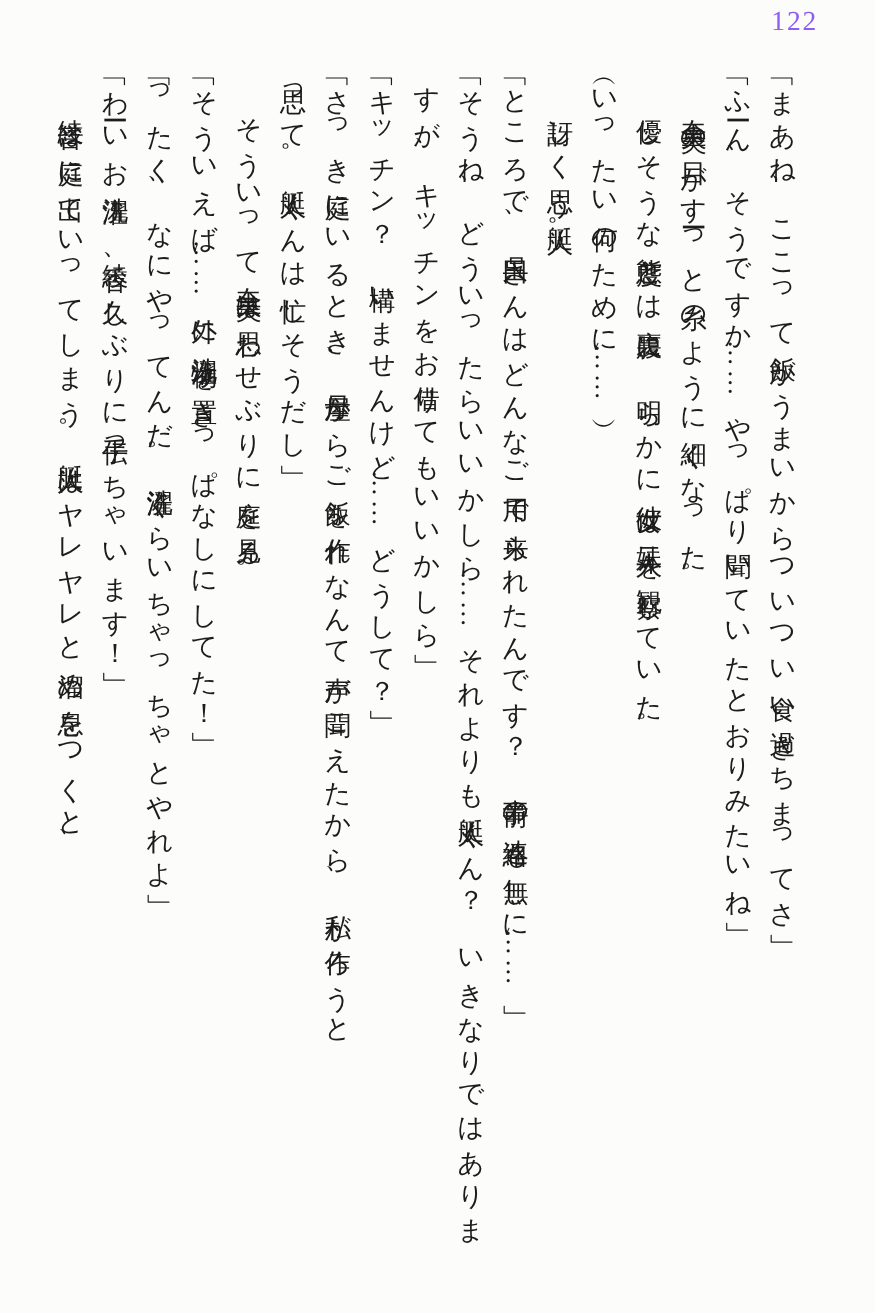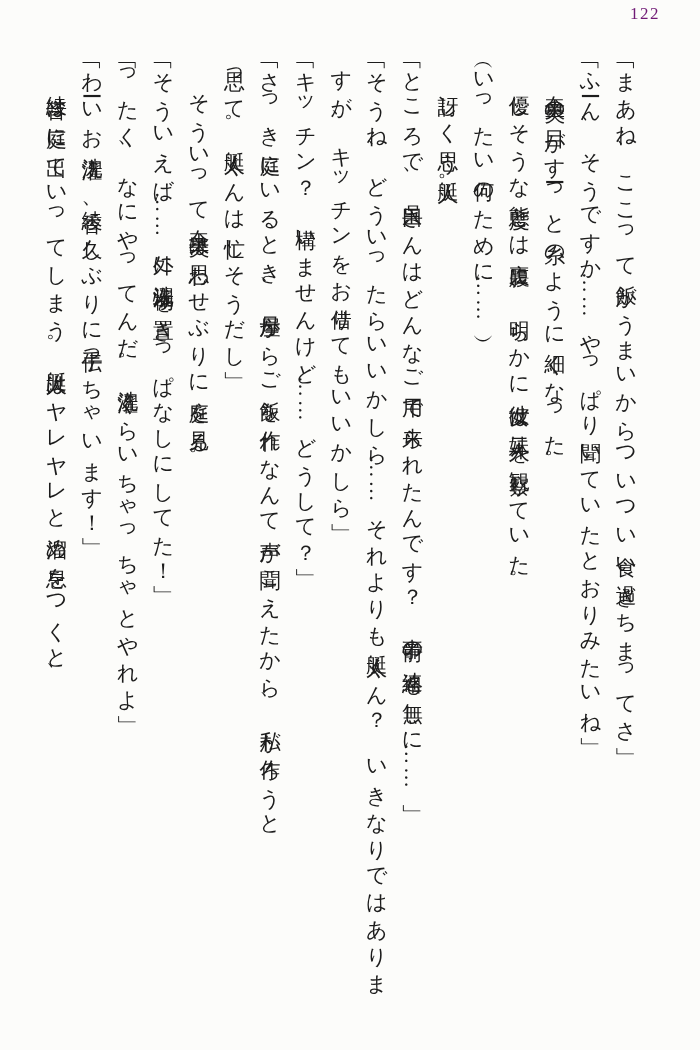--- a/index.html
+++ b/index.html
@@ -10,24 +10,24 @@
     position: relative;
     width: 700px;
     height: 1050px;
     background: #fcfcfa;
     overflow: hidden;
     font-family: "Liberation Serif", "DejaVu Serif", serif;
   }
   .page-number {
     position: absolute;
     top: 4px;
-    left: 630px;
-    font-size: 17px;
+    left: 617px;
+    font-size: 22px;
     letter-spacing: 1.5px;
-    color: #701a75;
+    color: #8b5cf6;
   }
   .text-block {
     position: absolute;
     top: 0;
     left: 0;
     width: 700px;
     height: 1050px;
     box-sizing: border-box;
     padding: 55px 57px 38px 34px;
     writing-mode: vertical-rl;

